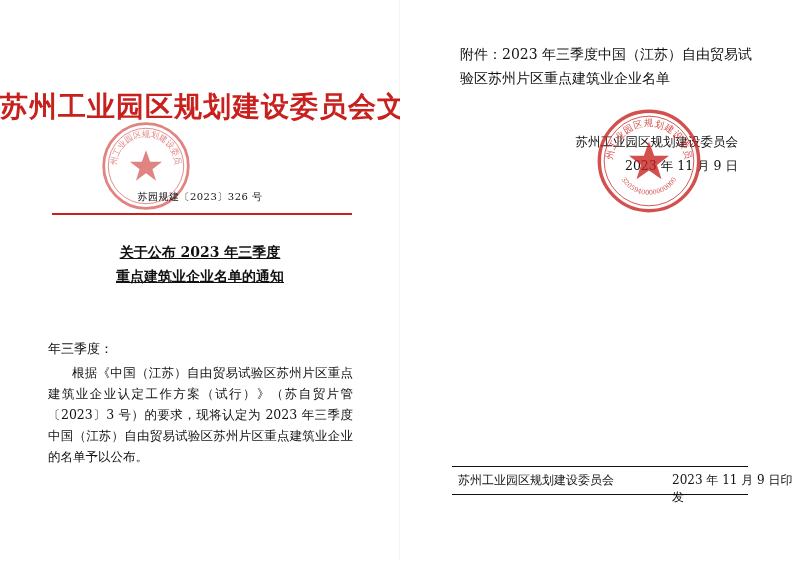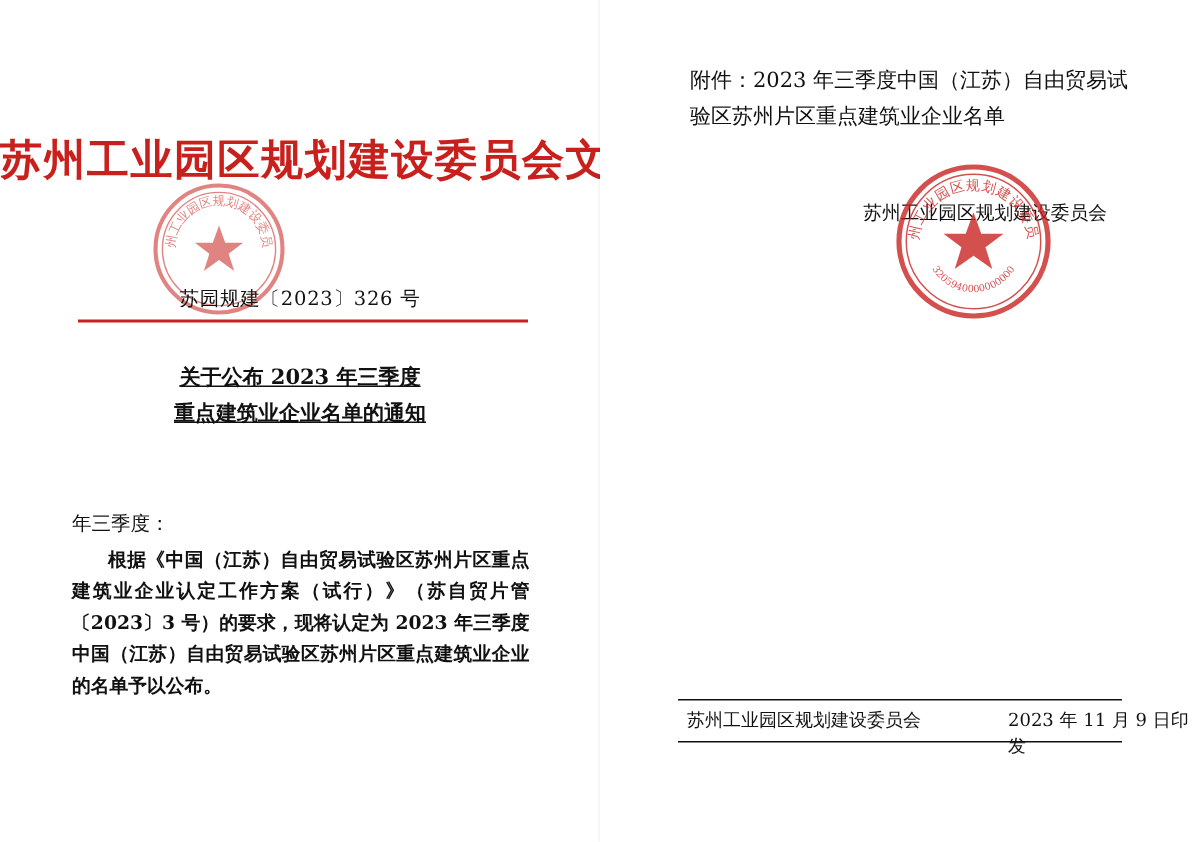--- a/index.html
+++ b/index.html
@@ -42,21 +42,21 @@
     font-size: 28px;
     letter-spacing: 1px;
     white-space: nowrap;
   }
   .doc-number {
     position: absolute;
     left: 0;
     top: 190px;
     width: 400px;
     text-align: center;
-    font-size: 13px;
+    font-size: 10px;
     color: #111;
     letter-spacing: 0.5px;
   }
   .red-rule {
     position: absolute;
     left: 52px;
     top: 213px;
     width: 300px;
     height: 2px;
     background: #c8201d;
@@ -86,21 +86,20 @@
     top: 362px;
     width: 305px;
     font-size: 12.5px;
     line-height: 21px;
     text-align: justify;
     color: #111;
   }
   .body-text .indent {
     text-indent: 24px;
     display: block;
-    font-weight: bold;
   }
 
   
   .seal-left {
     position: absolute;
     left: 100px;
     top: 120px;
     width: 92px;
     height: 92px;
     opacity: 0.55;
@@ -221,20 +220,21 @@
   </div>
 
   <div class="sep-shadow"></div>
 
   <div class="sheet-right">
 
     <div class="attachment">附件：2023 年三季度中国（江苏）自由贸易试验区苏州片区重点建筑业企业名单</div>
 
     <div class="signature">
       <div>苏州工业园区规划建设委员会</div>
+      <div>2023 年 11 月 9 日</div>
     </div>
 
     <svg class="seal-right" viewBox="0 0 100 100">
       <circle cx="50" cy="50" r="46" fill="none" stroke="#c8201d" stroke-width="3.2"></circle>
       <circle cx="50" cy="50" r="41.5" fill="none" stroke="#c8201d" stroke-width="0.9"></circle>
       <polygon points="50,32 54.8,45.2 68.5,45.2 57.4,53.6 61.6,67 50,58.8 38.4,67 42.6,53.6 31.5,45.2 45.2,45.2" fill="#c8201d"></polygon>
       <path id="sealArcR" d="M16,52 A34,34 0 0,1 84,52" fill="none"></path>
       <text font-size="8.6" fill="#c8201d" letter-spacing="0.6" font-family="DejaVu Serif, serif">
         <textPath href="#sealArcR" startOffset="50%" text-anchor="middle">苏州工业园区规划建设委员会</textPath>
       </text>

